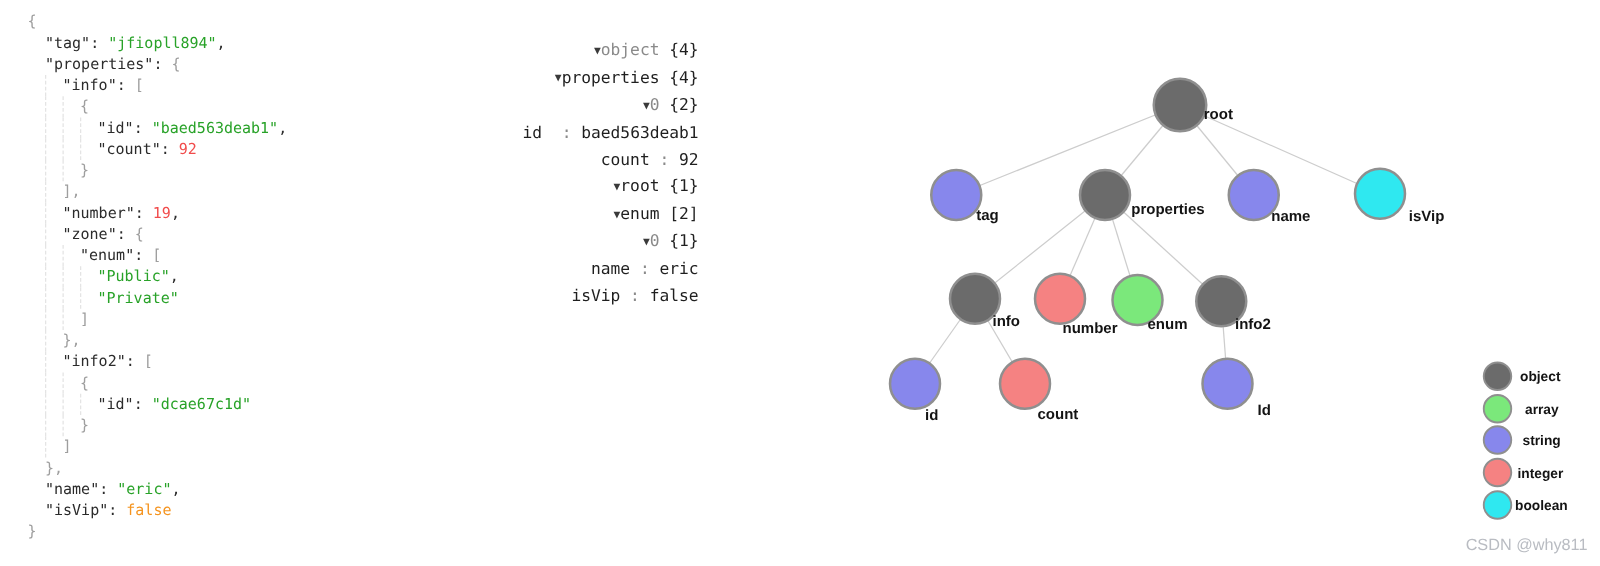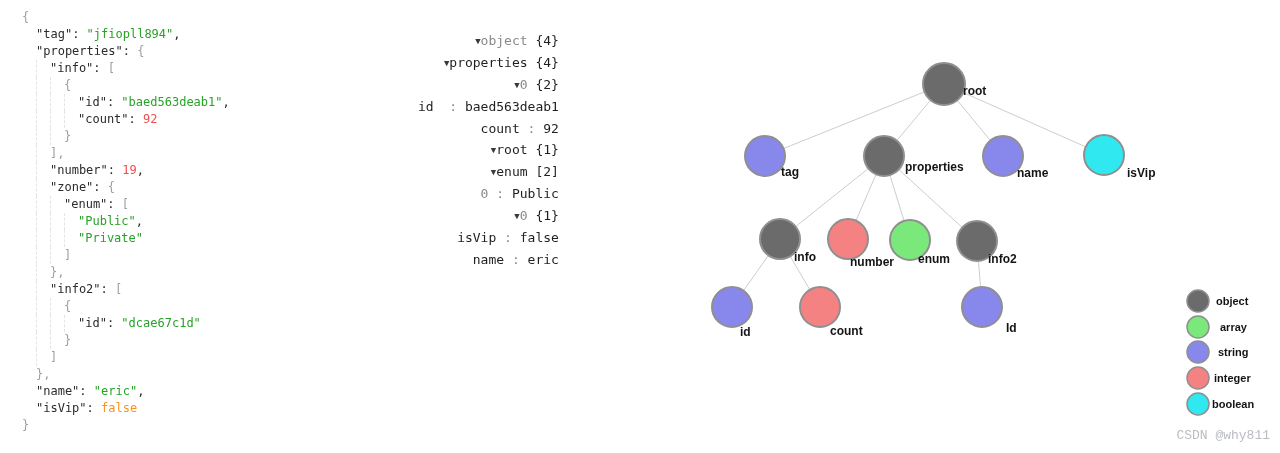--- a/index.html
+++ b/index.html
@@ -28,21 +28,21 @@
 
   
   #graph-svg{position:absolute;left:0;top:0;}
   .edge{stroke:#cdcdcd;stroke-width:1;}
   .node{stroke:#8f8f8f;stroke-width:2;}
   .nlabel{font-family:"Liberation Sans",sans-serif;font-size:12px;font-weight:bold;fill:#141414;}
   .lg-circle{stroke:#8f8f8f;stroke-width:1.5;}
   .lg-label{font-family:"Liberation Sans",sans-serif;font-size:11px;font-weight:bold;fill:#141414;}
 
   
-  #watermark{position:absolute;right:10px;top:428px;font-family:Liberation Mono, monospace;
+  #watermark{position:absolute;right:10px;top:428px;font-family:Liberation Sans, sans-serif;
              font-size:13px;color:#b9bcc2;}
 </style>
 </head>
 <body>
 
 <div id="canvas">
   <div id="json-panel">
       <div class="jline"><span class="c-brace">{</span></div>
       <div class="jline"><span class="ind"></span><span class="c-key">"tag"</span><span class="c-punc">: </span><span class="c-str">"jfiopll894"</span><span class="c-punc">,</span></div>
       <div class="jline"><span class="ind"></span><span class="c-key">"properties"</span><span class="c-punc">: </span><span class="c-brace">{</span></div>
@@ -70,24 +70,23 @@
       <div class="jline"><span class="c-brace">}</span></div>
     </div>
   <div id="tree-panel">
       <div class="trow"><span class="tarrow">▼</span><span class="t-muted">object </span><span class="t-plain">{4}</span></div>
       <div class="trow"><span class="tind"></span><span class="tarrow">▼</span><span class="t-plain">properties </span><span class="t-plain">{4}</span></div>
       <div class="trow"><span class="tind"></span><span class="tind"></span><span class="tind"></span><span class="tarrow">▼</span><span class="t-muted">0 </span><span class="t-plain">{2}</span></div>
       <div class="trow"><span class="tind"></span><span class="tind"></span><span class="tind"></span><span class="tind"></span><span class="tarrow"></span><span class="t-plain">id  </span><span class="t-muted">: </span><span class="t-plain">baed563deab1</span></div>
       <div class="trow"><span class="tind"></span><span class="tind"></span><span class="tind"></span><span class="tind"></span><span class="tarrow"></span><span class="t-plain">count </span><span class="t-muted">: </span><span class="t-plain">92</span></div>
       <div class="trow"><span class="tind"></span><span class="tind"></span><span class="tarrow">▼</span><span class="t-plain">root </span><span class="t-plain">{1}</span></div>
       <div class="trow"><span class="tind"></span><span class="tind"></span><span class="tind"></span><span class="tarrow">▼</span><span class="t-plain">enum </span><span class="t-plain">[2]</span></div>
-      <div class="trow"><span class="tind"></span><span class="tind"></span><span class="tind"></span><span class="tind"></span><span class="tarrow"></span><span class="t-muted">0 : </span><span class="t-plain">Public</span></div>
       <div class="trow"><span class="tind"></span><span class="tind"></span><span class="tind"></span><span class="tarrow">▼</span><span class="t-muted">0 </span><span class="t-plain">{1}</span></div>
+      <div class="trow"><span class="tind"></span><span class="tarrow"></span><span class="t-plain">name </span><span class="t-muted">: </span><span class="t-plain">eric</span></div>
       <div class="trow"><span class="tind"></span><span class="tarrow"></span><span class="t-plain">isVip </span><span class="t-muted">: </span><span class="t-plain">false</span></div>
-      <div class="trow"><span class="tind"></span><span class="tarrow"></span><span class="t-plain">name </span><span class="t-muted">: </span><span class="t-plain">eric</span></div>
     </div>
   <svg id="graph-svg" width="1280" height="453" viewBox="0 0 1280 453">
       <line x1="944" y1="84" x2="765" y2="156" class="edge"></line>
       <line x1="944" y1="84" x2="884" y2="156" class="edge"></line>
       <line x1="944" y1="84" x2="1003" y2="156" class="edge"></line>
       <line x1="944" y1="84" x2="1104" y2="155" class="edge"></line>
       <line x1="884" y1="156" x2="780" y2="239" class="edge"></line>
       <line x1="884" y1="156" x2="848" y2="239" class="edge"></line>
       <line x1="884" y1="156" x2="910" y2="240" class="edge"></line>
       <line x1="884" y1="156" x2="977" y2="241" class="edge"></line>

